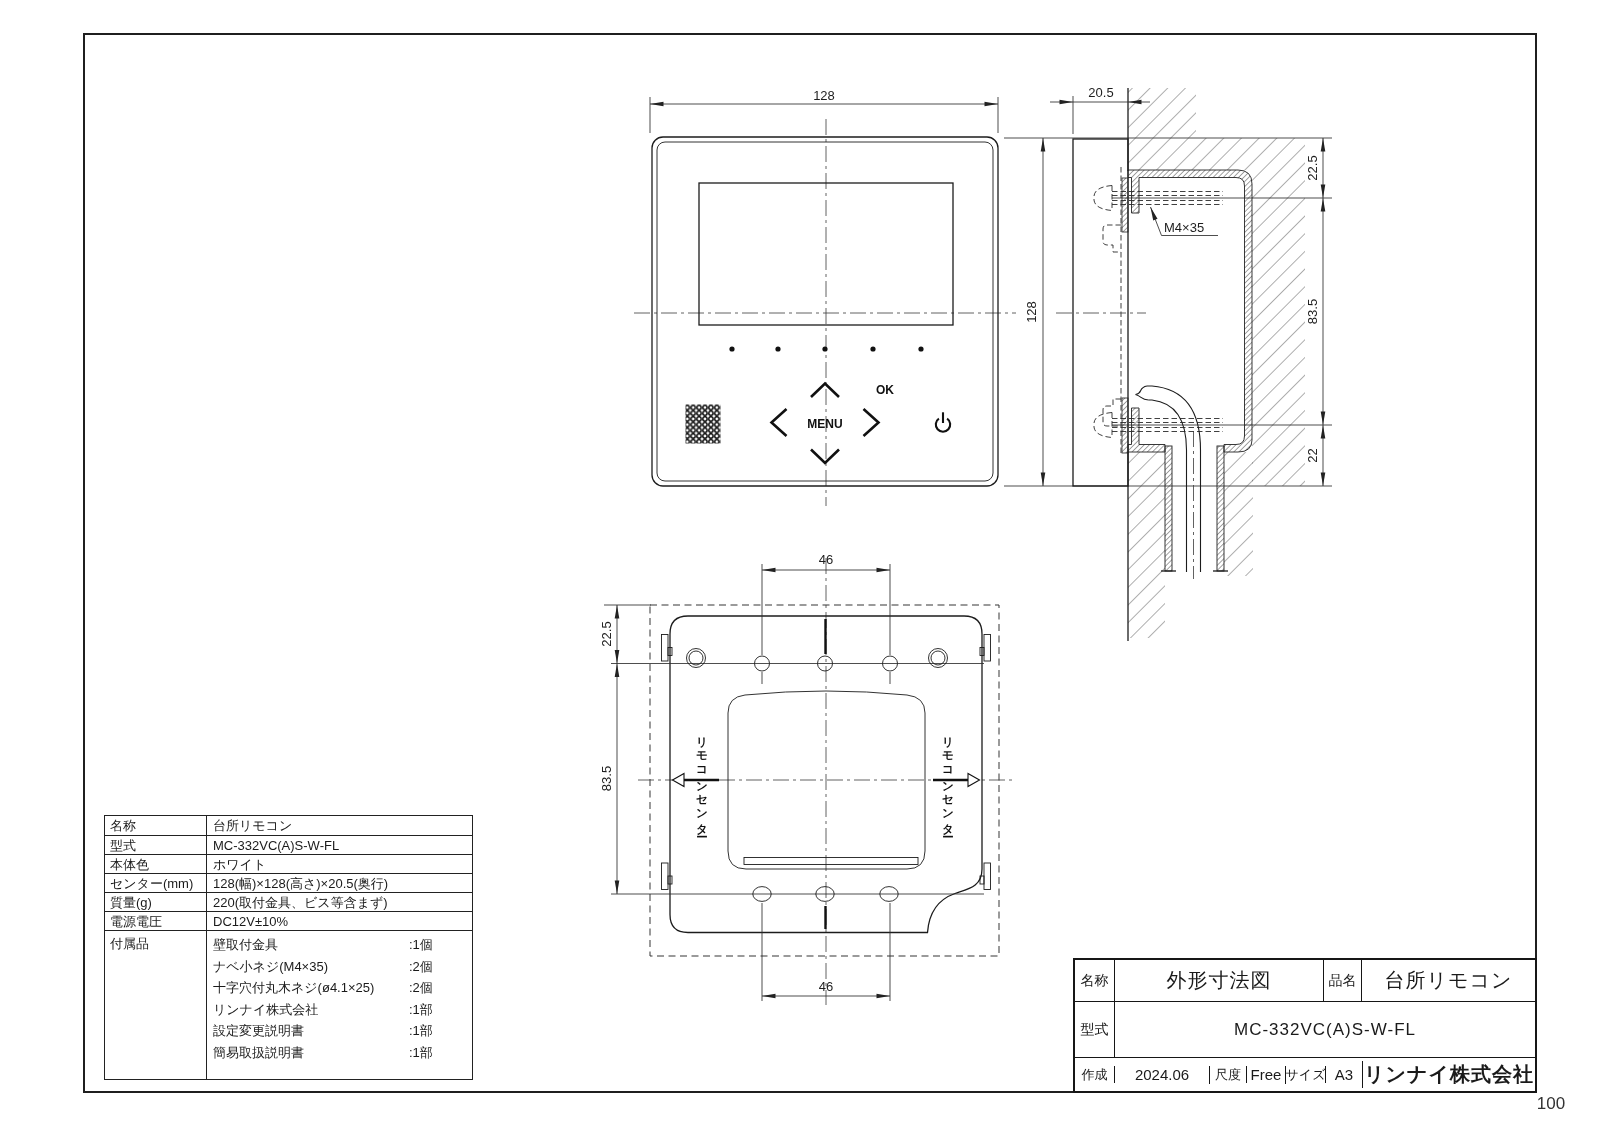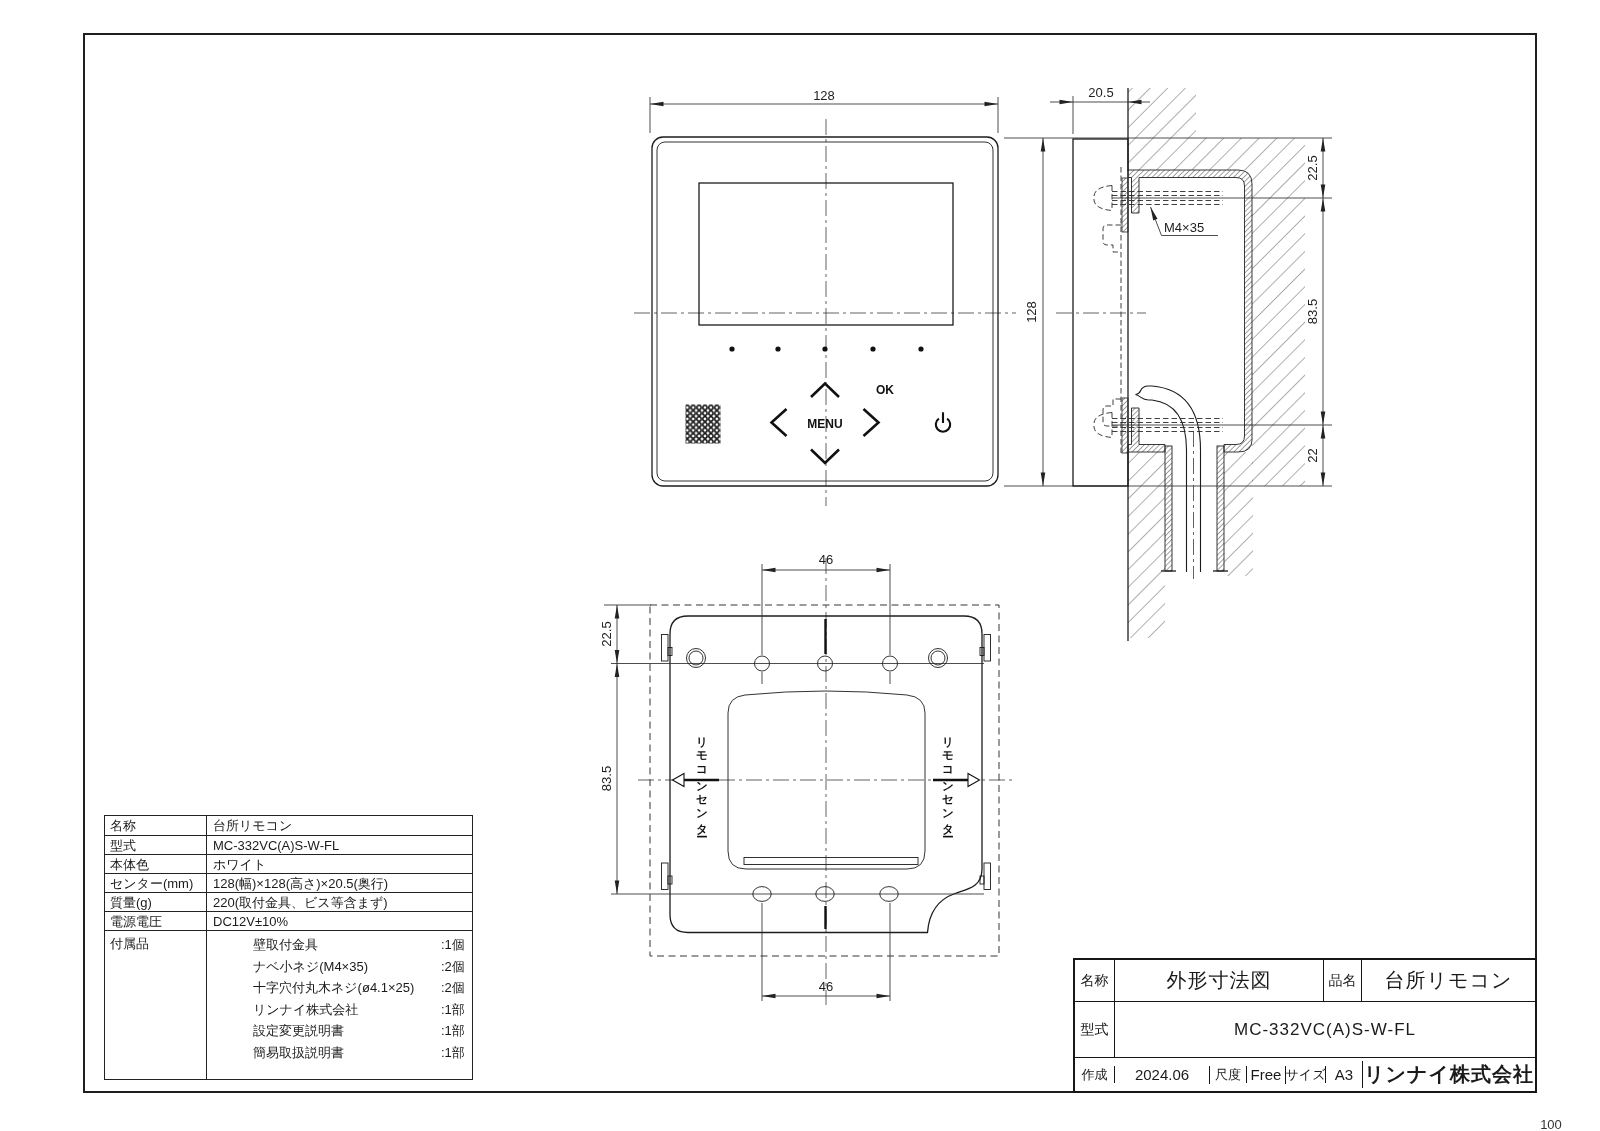--- a/index.html
+++ b/index.html
@@ -13,38 +13,38 @@
   .spec { position:absolute; left:104px; top:815px; width:369px; height:265px;
           border:1.4px solid #222; box-sizing:border-box; font-size:13px; line-height:17px; }
   .spec-row { display:flex; border-top:1px solid #222; box-sizing:border-box; height:19px; align-items:center; }
   .spec-row:first-child { border-top:none; }
   .spec-row.tall { height:150px; align-items:flex-start; }
   .spec-label { width:102px; border-right:1px solid #222; box-sizing:border-box; padding:0 0 0 5px;
                 align-self:stretch; display:flex; align-items:center; }
   .spec-row.tall .spec-label { align-items:flex-start; padding-top:4px; }
   .spec-value { flex:1; padding-left:6px; white-space:nowrap; }
   .acc-list { flex:1; padding:5px 0 0 6px; }
-  .acc-line { position:relative; height:21.6px; white-space:nowrap;margin-left:40px; }
+  .acc-line { position:relative; height:21.6px; white-space:nowrap; }
   .acc-name { position:absolute; left:0; }
-  .acc-qty  { position:absolute; left:188px;text-align:right; }
+  .acc-qty  { position:absolute; left:196px;text-align:right; }
 
   
   .tblock { position:absolute; left:1073px; top:958px; width:464px; height:135px;
             border:2px solid #161616; box-sizing:border-box; display:flex; flex-direction:column; }
   .t-row { display:flex; border-top:1.3px solid #161616; box-sizing:border-box; }
   .t-row:first-child { border-top:none; }
   .t-cell { border-left:1.3px solid #161616; box-sizing:border-box; display:flex;
             align-items:center; justify-content:center; white-space:nowrap; overflow:hidden; }
   .t-cell:first-child { border-left:none; }
   .t-r1 { height:41px; } .t-r2 { height:56px; } .t-r3 { flex:1;align-items:center; }
   .t-lab { font-size:14px; }
   .t-val-m { font-size:20px; letter-spacing:1px; }
   .t-company { font-size:20px; font-weight:bold; letter-spacing:1px;font-family:Liberation Mono, monospace; }
-  .pageno { position:absolute; left:1533px; top:1117px; width:36px; text-align:center;
-            font-size:13px; color:#333; }
+  .pageno { position:absolute; left:1533px; top:1094px; width:36px; text-align:center;
+            font-size:17px; color:#333; }
 
   
   .vtext { position:absolute; writing-mode:vertical-rl; text-orientation:upright;
            font-size:11.5px; letter-spacing:1.5px; color:#111; font-weight:600; line-height:14px; }
 
   
   .ln   { stroke:#1c1c1c; stroke-width:1.3; fill:none; }
   .thin { stroke-width:0.9; }
   .dim  { stroke:#2e2e2e; stroke-width:0.85; fill:none; }
   .cl   { stroke:#3a3a3a; stroke-width:0.8; fill:none; stroke-dasharray:16 4 3 4; }

